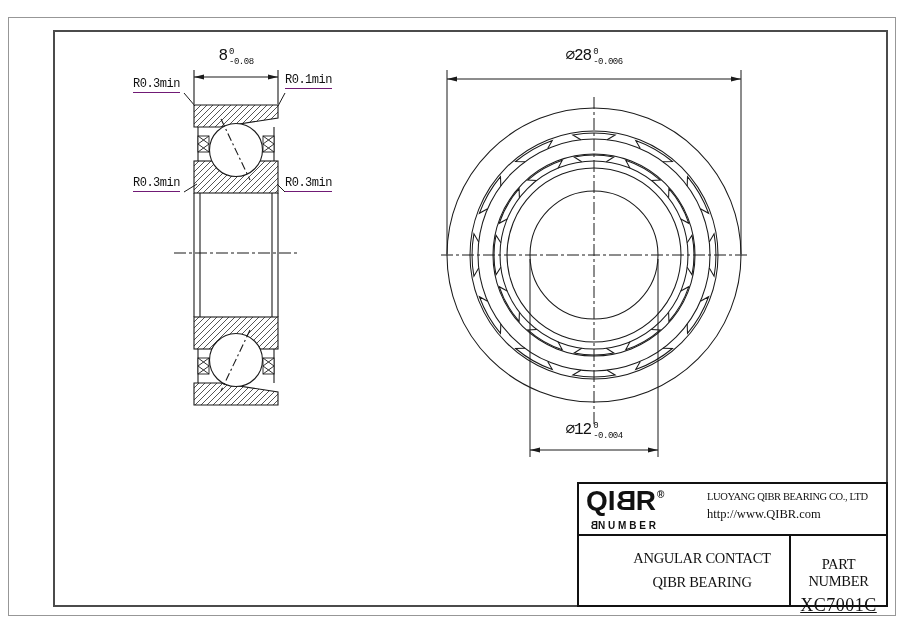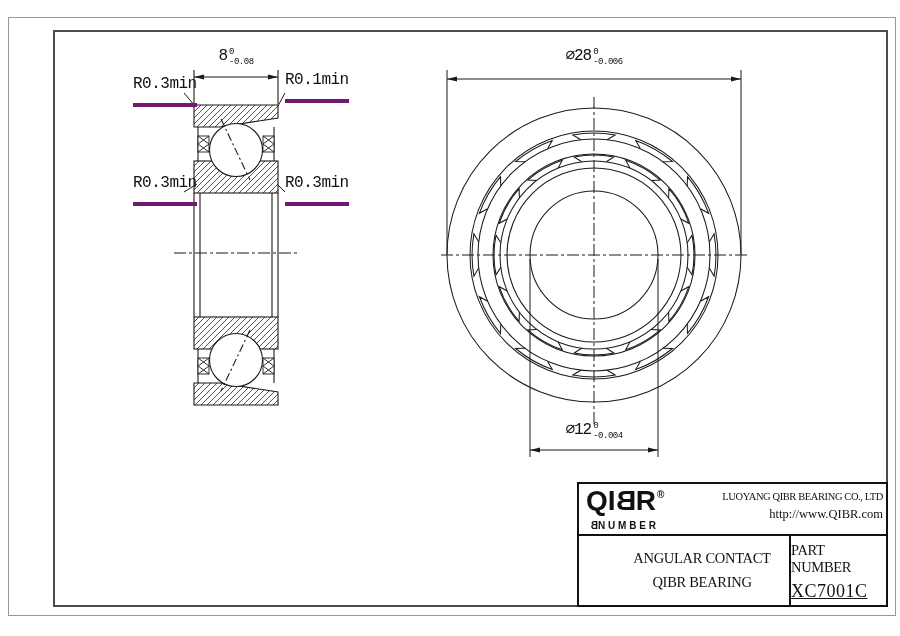--- a/index.html
+++ b/index.html
@@ -11,40 +11,40 @@
         border:2px solid #4b4b4b;box-sizing:border-box;}
   svg.drawing{position:absolute;left:0;top:0;}
 
   
   .dim{position:absolute;display:flex;justify-content:center;align-items:flex-start;color:#111;}
   .dim-val{font-size:16px;line-height:18px;letter-spacing:-1px;}
   .tol{display:flex;flex-direction:column;margin-left:2px;padding-top:1px;
        font-size:9px;line-height:9.5px;letter-spacing:-0.5px;text-align:left;}
 
   
-  .callout{position:absolute;font-size:16px;line-height:13px;letter-spacing:-0.5px;
-       border-bottom:4px solid #701a75;padding-bottom:12px;color:#111;white-space:nowrap;}
+  .callout{position:absolute;font-size:12px;line-height:13px;letter-spacing:-0.5px;
+       border-bottom:1px solid #701a75;padding-bottom:1px;color:#111;white-space:nowrap;}
 
   
   .tb{position:absolute;left:577px;top:482px;width:311px;height:125px;
       border:2px solid #111;box-sizing:border-box;background:#fff;}
   .tb-top{position:relative;height:50px;border-bottom:2px solid #111;}
   .logo{position:absolute;left:7px;top:2px;font-family:"Liberation Sans",sans-serif;}
   .logo-main{font-weight:bold;font-size:28px;line-height:30px;letter-spacing:0;}
   .mirror{display:inline-block;transform:scaleX(-1);}
   .reg{font-size:10px;font-weight:bold;position:relative;top:-12px;margin-left:1px;}
   .logo-sub{font-weight:bold;font-size:10px;letter-spacing:2.8px;margin-top:-2px;padding-left:2px;}
-  .tb-co{position:absolute;left:128px;right:3px;top:7px;text-align:right;
+  .tb-co{position:absolute;left:128px;right:3px;top:7px;text-align:left;
          font-family:"Liberation Serif",serif;}
   .company{font-size:10.5px;letter-spacing:-0.4px;white-space:nowrap;}
   .website{font-size:12.5px;margin-top:5px;}
   .tb-bottom{display:flex;height:71px;font-family:"Liberation Serif",serif;margin-left:36px;}
   .tb-cell-product{width:174px;text-align:center;padding-top:10px;font-size:14.5px;
                    line-height:24px;letter-spacing:-0.3px;box-sizing:border-box;}
-  .tb-cell-part{flex:1;border-left:2px solid #111;padding-top:6px;}
+  .tb-cell-part{flex:1;border-left:2px solid #111;text-align:center;padding-top:20px;}
   .pn-label{font-size:14.5px;letter-spacing:-0.3px;}
   .pn-value{font-size:18px;margin-top:5px;letter-spacing:0.5px;text-decoration:underline;}
 </style>
 </head>
 <body>
 
 <div class="page">
 
   <div class="outer-frame"></div>
   <div class="inner-border"></div>

